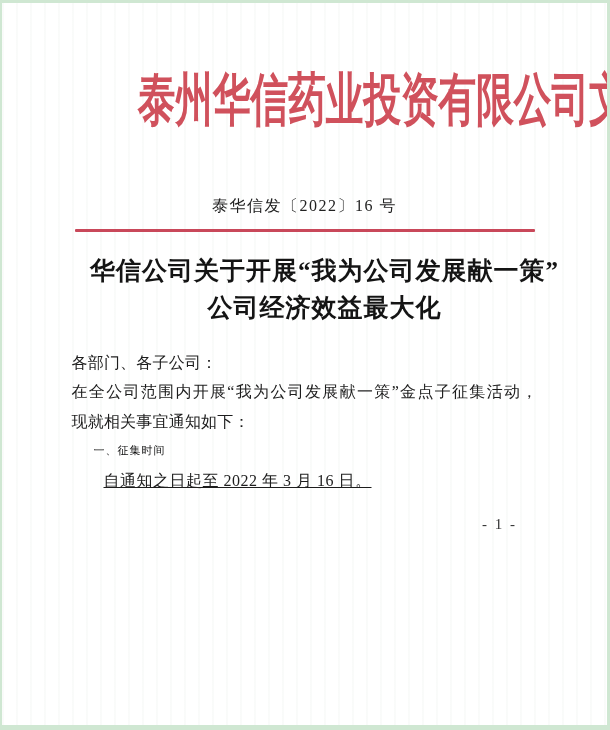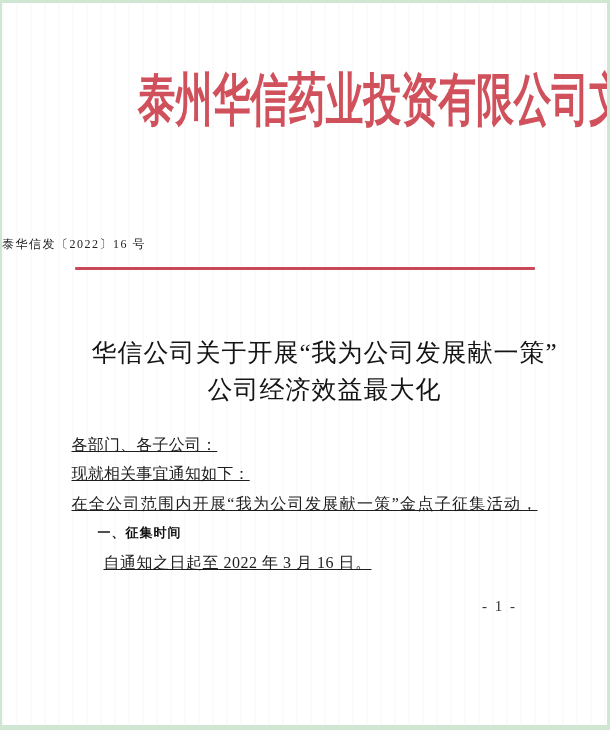--- a/index.html
+++ b/index.html
@@ -32,67 +32,66 @@
     line-height: 1.05;
     white-space: nowrap;
   }
   .red-header .squeeze {
     display: inline-block;
     transform: scaleX(0.66);
     transform-origin: center;
     letter-spacing: 0px;
   }
   .doc-number {
-    margin-top: 104px;
-    text-align: left;
-    font-size: 12px;
+    margin-top: 66px;
+    text-align: center;
+    font-size: 16px;
     letter-spacing: 1.5px;
     color: #222222;
     line-height: 20px;
   }
   .red-rule {
     margin: 13px auto 0 auto;
     width: 460px;
     height: 3px;
     background: #c9485a;
     border-radius: 1px;
   }
   .notice-title {
-    margin-top: 64px;
+    margin-top: 20px;
     text-align: center;
-    font-weight: normal;
+    font-weight: bold;
     color: #141414;
     font-size: 25px;
     line-height: 37px;
     letter-spacing: 1px;
     padding-left: 40px;
   }
   .body-block {
     margin: 22px auto 0 auto;
     width: 466px;
     font-size: 16px;
     color: #1d1d1d;
     line-height: 29.5px;
   }
   .pline {
     text-align: justify;
     letter-spacing: 0.2px;
-    text-decoration: underline;
   }
   .pline.flush {
     text-align-last: justify;
     text-justify: inter-character;
   }
   .pline.indent {
     text-indent: 2em;
   }
   .sec-heading {
     font-family: "Liberation Sans", "DejaVu Sans", sans-serif;
-    font-weight: bold;
-    font-size: 13px;
+    font-weight: normal;
+    font-size: 11px;
     letter-spacing: 1px;
     padding-left: 2em;
     color: #111111;
   }
   .sec-content {
     padding-left: 2em;
     letter-spacing: 0.5px;
     text-decoration: underline;
   }
   .page-num {
@@ -119,22 +118,22 @@
   <div class="red-rule"></div>
 
   <div class="notice-title">
     <div>华信公司关于开展“我为公司发展献一策”</div>
     <div>公司经济效益最大化</div>
   </div>
 
   <div class="body-block">
     <div class="pline">各部门、各子公司：</div>
 
+    <div class="pline flush">在全公司范围内开展“我为公司发展献一策”金点子征集活动，</div>
     <div class="pline">现就相关事宜通知如下：</div>
-    <div class="pline flush">在全公司范围内开展“我为公司发展献一策”金点子征集活动，</div>
 
     <div class="sec-heading">一、征集时间</div>
     <div class="sec-content">自通知之日起至 2022 年 3 月 16 日。</div>
 
   </div>
 
   <div class="page-num">- 1 -</div>
 
 </div>
 

